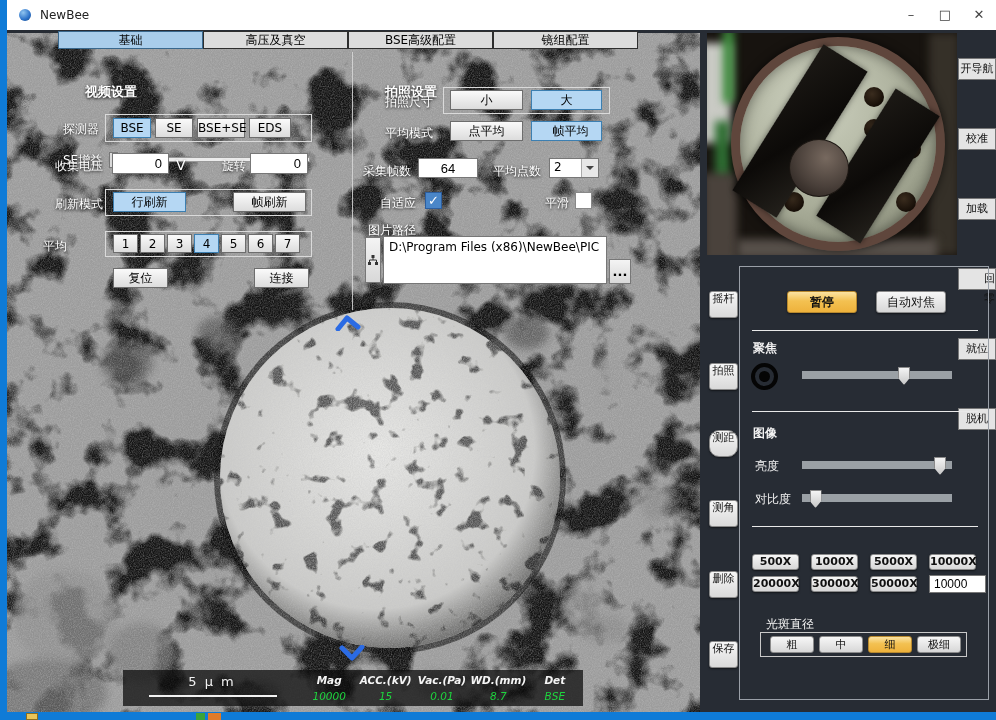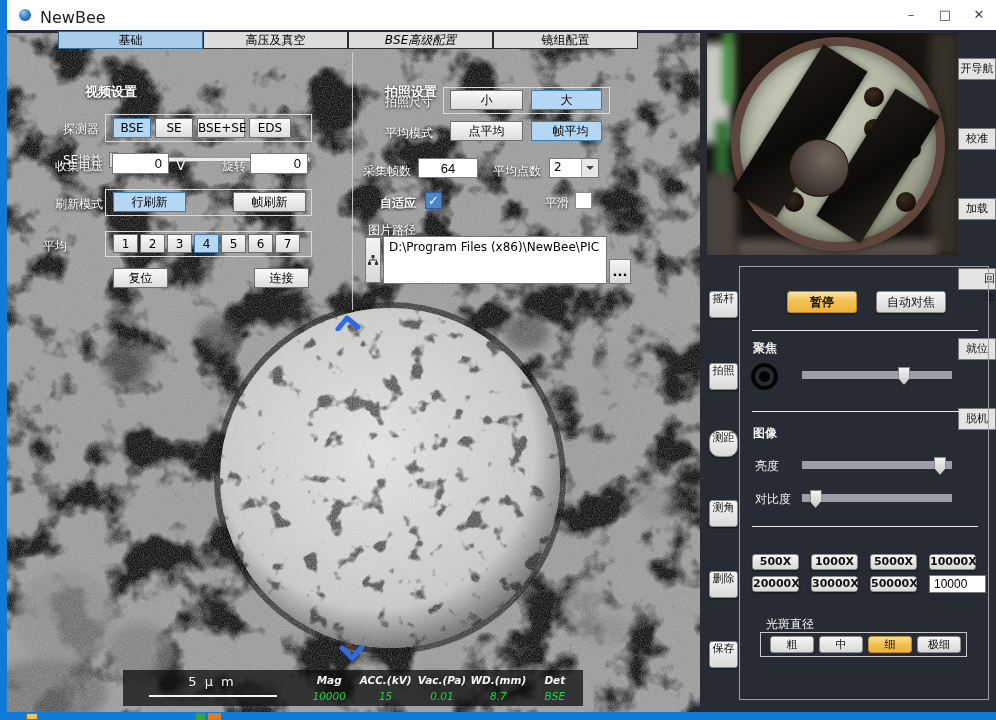--- a/index.html
+++ b/index.html
@@ -5,21 +5,21 @@
   * { margin:0; padding:0; box-sizing:border-box; }
   html,body { width:996px; height:720px; overflow:hidden; background:#0f7bd7;
               font-family:"DejaVu Sans", sans-serif; }
   .abs { position:absolute; }
 
   
   .window { position:absolute; left:7px; top:0; width:989px; height:712px; background:#1d2127; }
   .titlebar { position:absolute; left:0; top:0; right:0; height:30px; background:#ffffff; }
   .app-icon { position:absolute; left:12px; top:9px; width:12px; height:12px; border-radius:50%;
               background:radial-gradient(circle at 35% 30%, #8fc4f0, #2b71c8 60%, #16447e); }
-  .title-text { position:absolute; left:33px; top:8px; font-size:16px; color:#222; }
+  .title-text { position:absolute; left:33px; top:8px; font-size:12px; color:#222; }
   .win-btn { position:absolute; top:0; width:34px; height:30px; text-align:center; line-height:30px;
              font-size:13px; color:#444; cursor:default; }
   .content { position:absolute; left:0; top:30px; width:989px; height:682px; background:#272c34; }
 
   
   .sem-view { position:absolute; left:0; top:3px; width:693px; height:679px; background:#0c0c0c; overflow:hidden; }
   .sem-view svg.tex { position:absolute; left:0; top:0; }
   .chev { position:absolute; width:26px; height:16px; }
 
   
@@ -221,21 +221,21 @@
             <div class="vl">BSE</div>
           </div>
         </div>
       </div>
     </div>
 
     <div class="overlay">
 
       <div class="tab active" style="left:51px; width:145px;">基础</div>
       <div class="tab" style="left:196px; width:145px;">高压及真空</div>
-      <div class="tab" style="left:341px; width:145px;font-style:italic;">BSE高级配置</div>
+      <div class="tab" style="left:341px; width:145px;">BSE高级配置</div>
       <div class="tab" style="left:486px; width:145px;">镜组配置</div>
 
       <div class="vdiv" style="left:345px; top:22px; height:258px;"></div>
 
       <div class="sec-title" style="left:78px; top:53px;">视频设置</div>
 
       <div class="lbl" style="left:56px; top:91px;">探测器</div>
       <div class="grp" style="left:98px; top:84px; width:207px; height:28px;"></div>
       <div class="tbtn sel" style="left:106px; top:88px; width:38px;">BSE</div>
       <div class="tbtn" style="left:148px; top:88px; width:38px;">SE</div>
@@ -283,21 +283,21 @@
       <div class="tbtn sel" style="left:524px; top:91px; width:71px;padding-left:8px;">帧平均</div>
 
       <div class="lbl" style="left:356px; top:133px;">采集帧数</div>
       <input class="numin" style="left: 411px; top: 128px; width: 60px; height: 20px; text-align: center;" value="64">
       <div class="lbl" style="left:486px; top:133px;">平均点数</div>
       <div class="dd" style="left:542px; top:128px; width:50px; height:20px;">
         <span class="val">2</span>
         <span class="arrow-btn"></span>
       </div>
 
-      <div class="lbl" style="left:373px; top:165px;font-weight:bold;">自适应</div>
+      <div class="lbl" style="left:373px; top:165px;">自适应</div>
       <div class="chk on" style="left:418px; top:162px;">✓</div>
       <div class="lbl" style="left:538px; top:165px;">平滑</div>
       <div class="chk" style="left:568px; top:162px;"></div>
 
       <div class="lbl" style="left:361px; top:192px;">图片路径</div>
       <div class="mini-btn" style="left:358px; top:207px; width:16px; height:46px;">
         <svg width="10" height="10" viewBox="0 0 10 10">
           <rect x="3.5" y="0" width="3" height="3" fill="#333"></rect>
           <rect x="0" y="7" width="3" height="3" fill="#333"></rect>
           <rect x="7" y="7" width="3" height="3" fill="#333"></rect>

